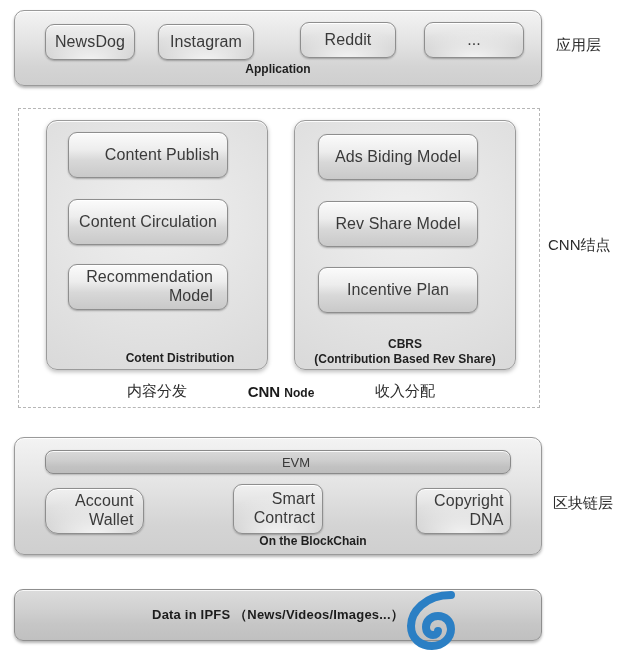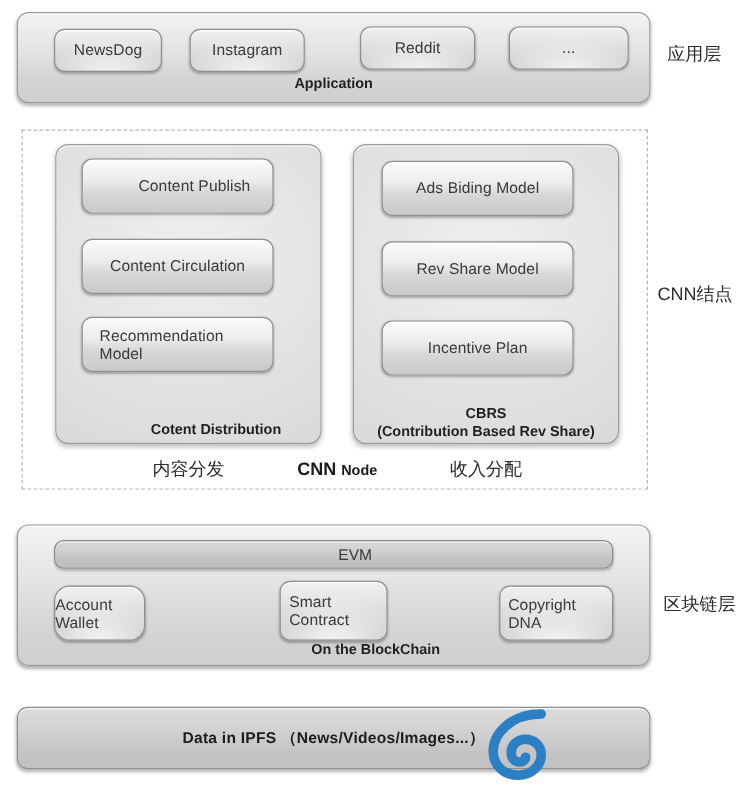--- a/index.html
+++ b/index.html
@@ -37,22 +37,22 @@
   .card {
     position: absolute;
     border: 1px solid #8e8e8e;
     border-radius: 9px;
     background: linear-gradient(to bottom, #fbfbfb 0%, #ededed 38%, #d8d8d8 62%, #c9c9c9 100%);
     box-shadow: 0 1px 2px rgba(0,0,0,0.28), inset 0 1px 0 rgba(255,255,255,0.95);
     box-sizing: border-box;
     display: flex;
     align-items: center;
     justify-content: center;
-    text-align: left;
-    font-size: 13px;
+    text-align: right;
+    font-size: 16px;
     color: #3a3a3a;
     line-height: 1.18;
     letter-spacing: 0.1px;
   }
   .card.radial {
     background:
       radial-gradient(ellipse 120% 150% at 50% 110%, rgba(255,255,255,0.85) 0%, rgba(255,255,255,0.0) 60%),
       linear-gradient(to bottom, #f0f0f0 0%, #e6e6e6 30%, #d2d2d2 70%, #c6c6c6 100%);
   }
 
@@ -234,21 +234,21 @@
     <span>CNN结点</span>
   </div>
 
   <div class="panel" style="left:14px; top:437px; width:528px; height:118px;">
   </div>
 
   <div class="bar" style="left:45px; top:450px; width:466px; height:24px;">
     <span>EVM</span>
   </div>
 
-  <div class="card radial" style="left:45px; top:488px; width:76px; height:46px;border-radius:13px;">
+  <div class="card radial" style="left:45px; top:488px; width:99px; height:46px;border-radius:13px;">
     <span style="max-width:78px;">Account Wallet</span>
   </div>
   <div class="card radial" style="left:233px; top:484px; width:90px; height:50px;">
     <span style="max-width:74px;">Smart Contract</span>
   </div>
   <div class="card radial" style="left:416px; top:488px; width:95px; height:46px;">
     <span style="max-width:80px;">Copyright DNA</span>
   </div>
 
   <div class="caption" style="left:14px; top:534px; width:528px;padding-left:35px;">

